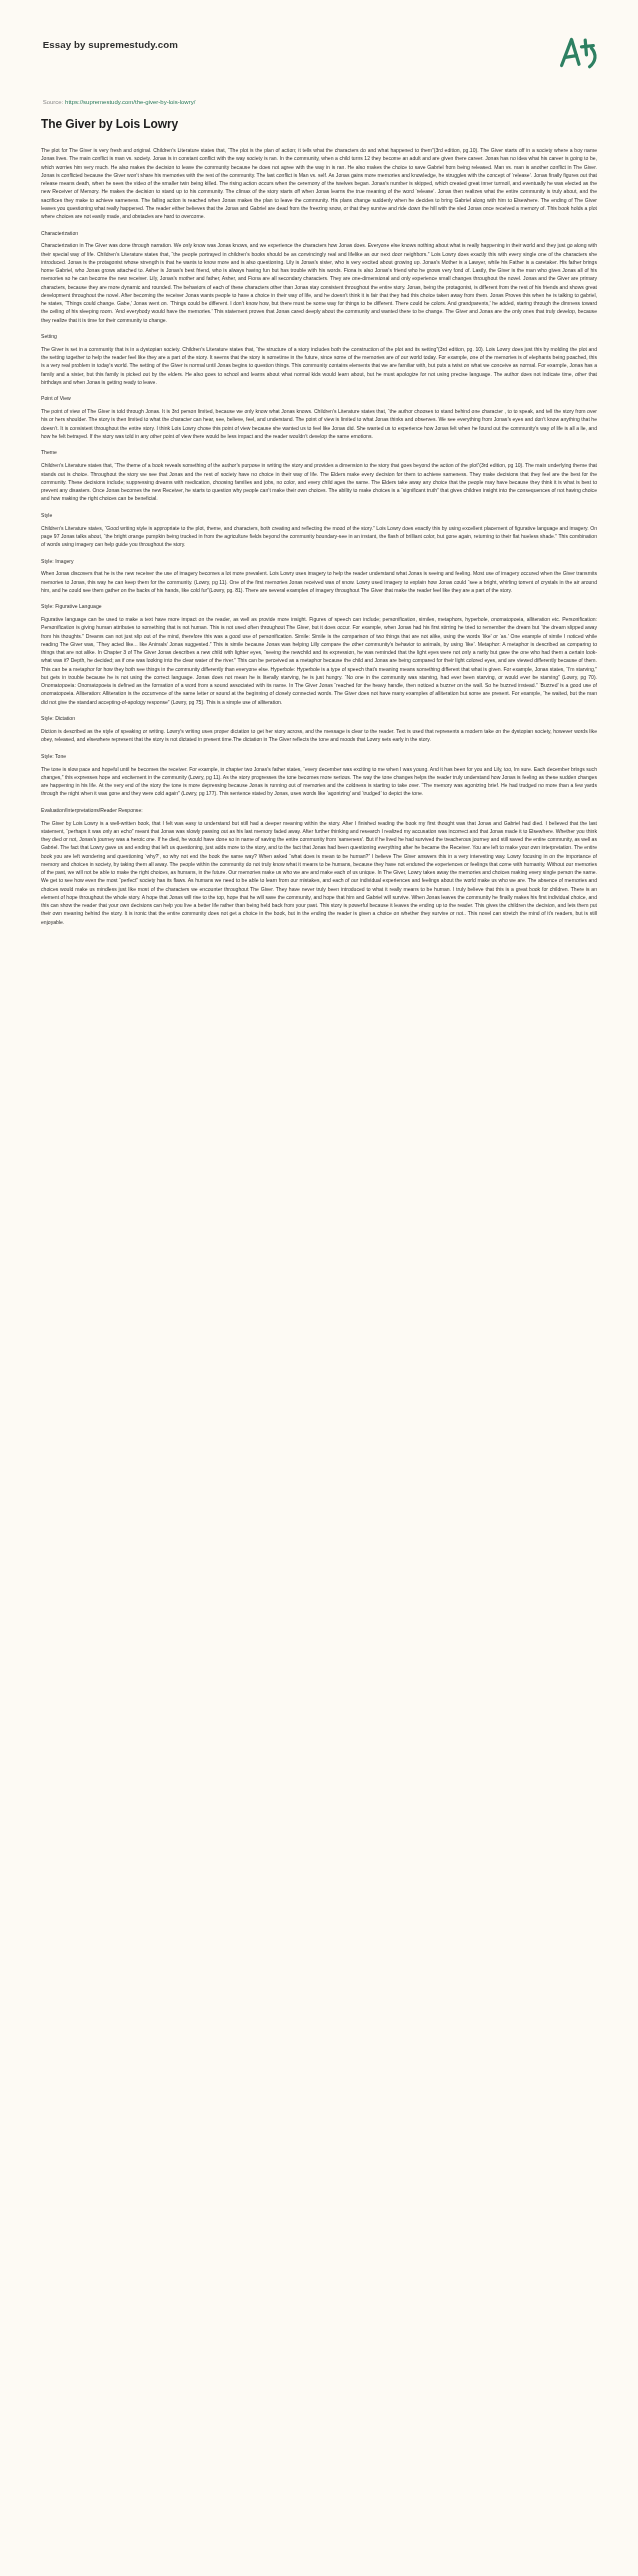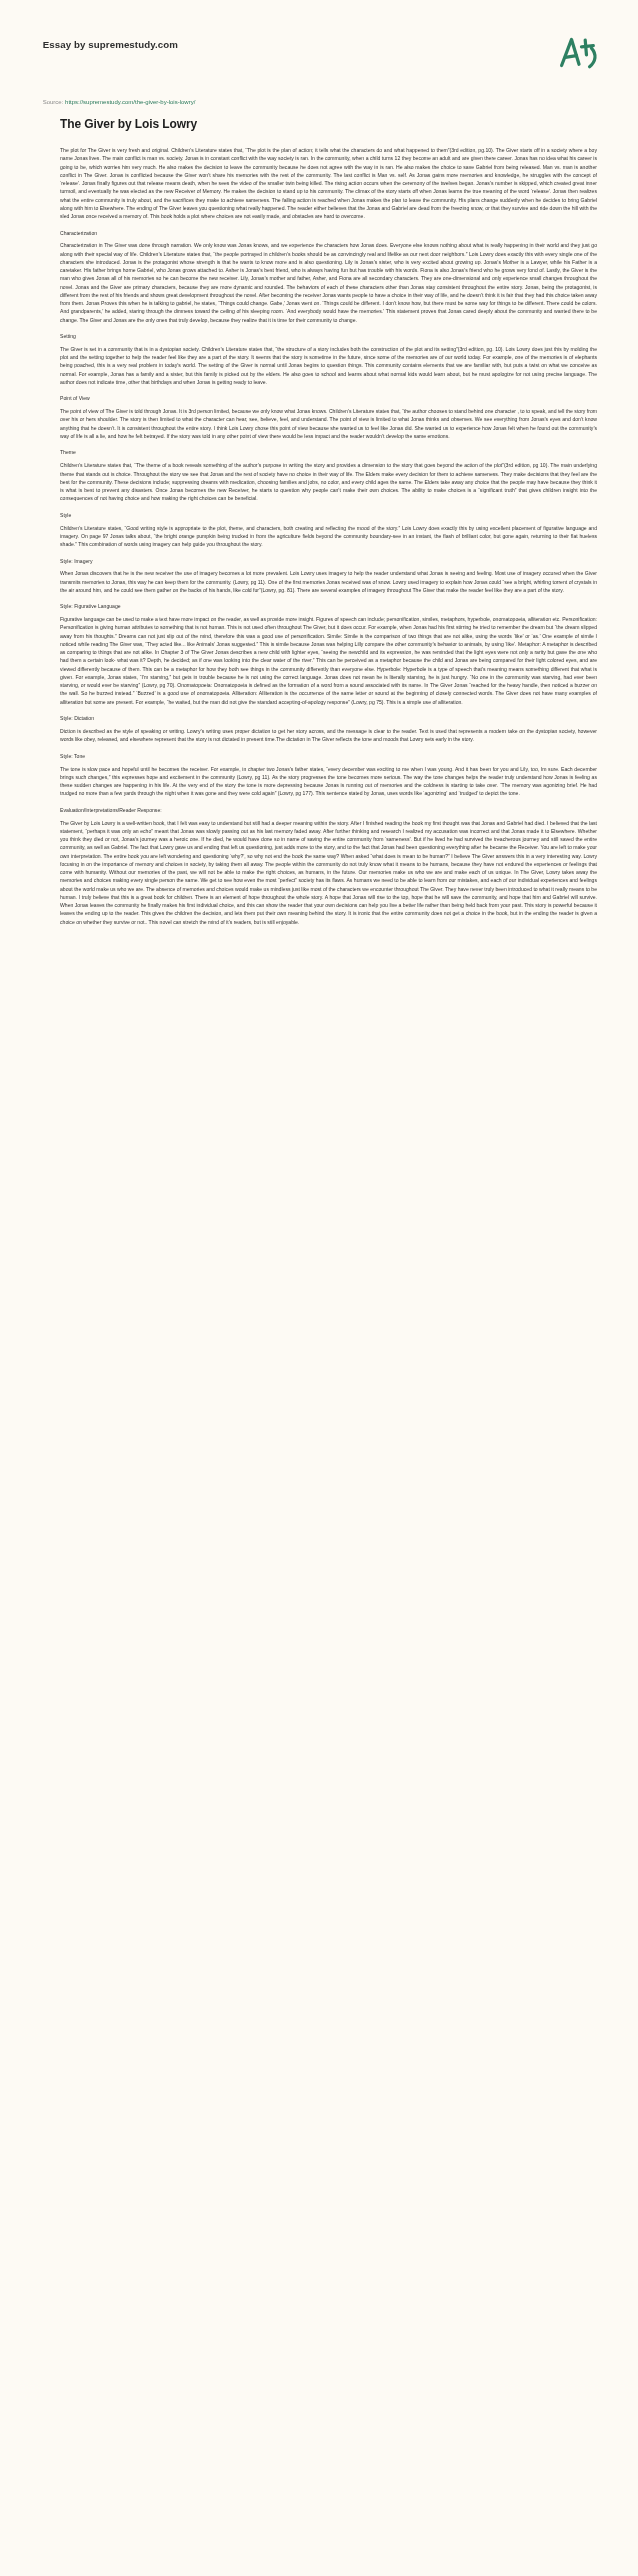--- a/index.html
+++ b/index.html
@@ -56,21 +56,21 @@
     position: absolute;
     right: 36px;
     top: 27.4px;
     width: 46px;
     height: 46px;
   }
   .logo-wrap svg { display: block; }
 
   
   .doc {
-    padding: 30px 41px 25px 60px;
+    padding: 30px 41px 25px 41px;
   }
   .doc-title {
     font-size: 12px;
     font-weight: bold;
     color: #1d1d1d;
     margin: 0 0 15px 0;
     letter-spacing: -0.1px;
   }
   .section-heading {
     font-size: 5.1px;

